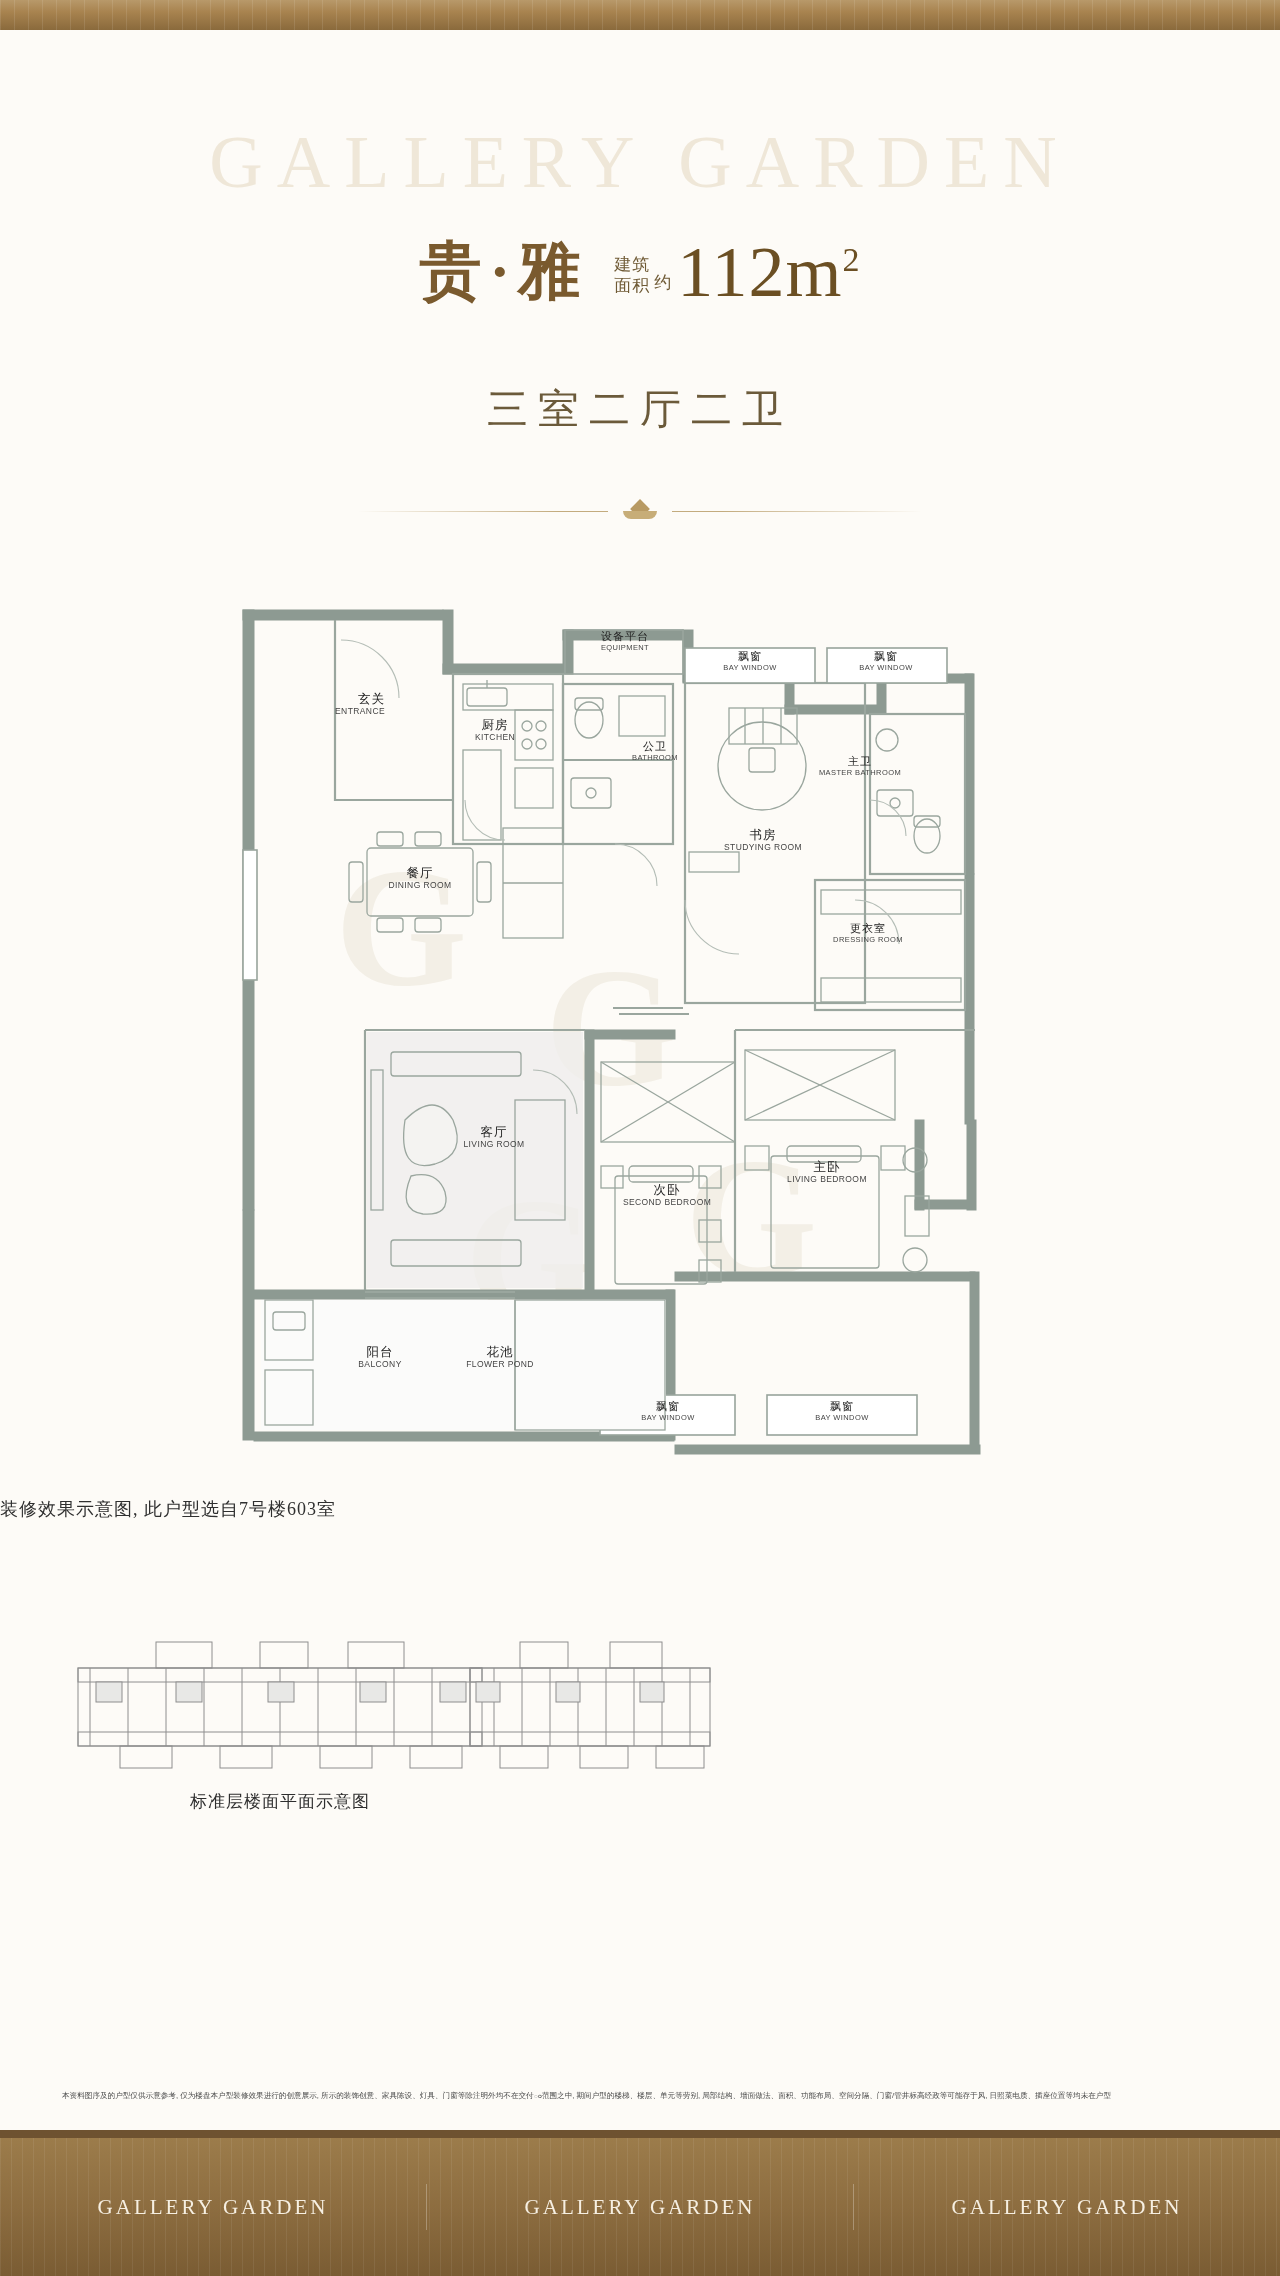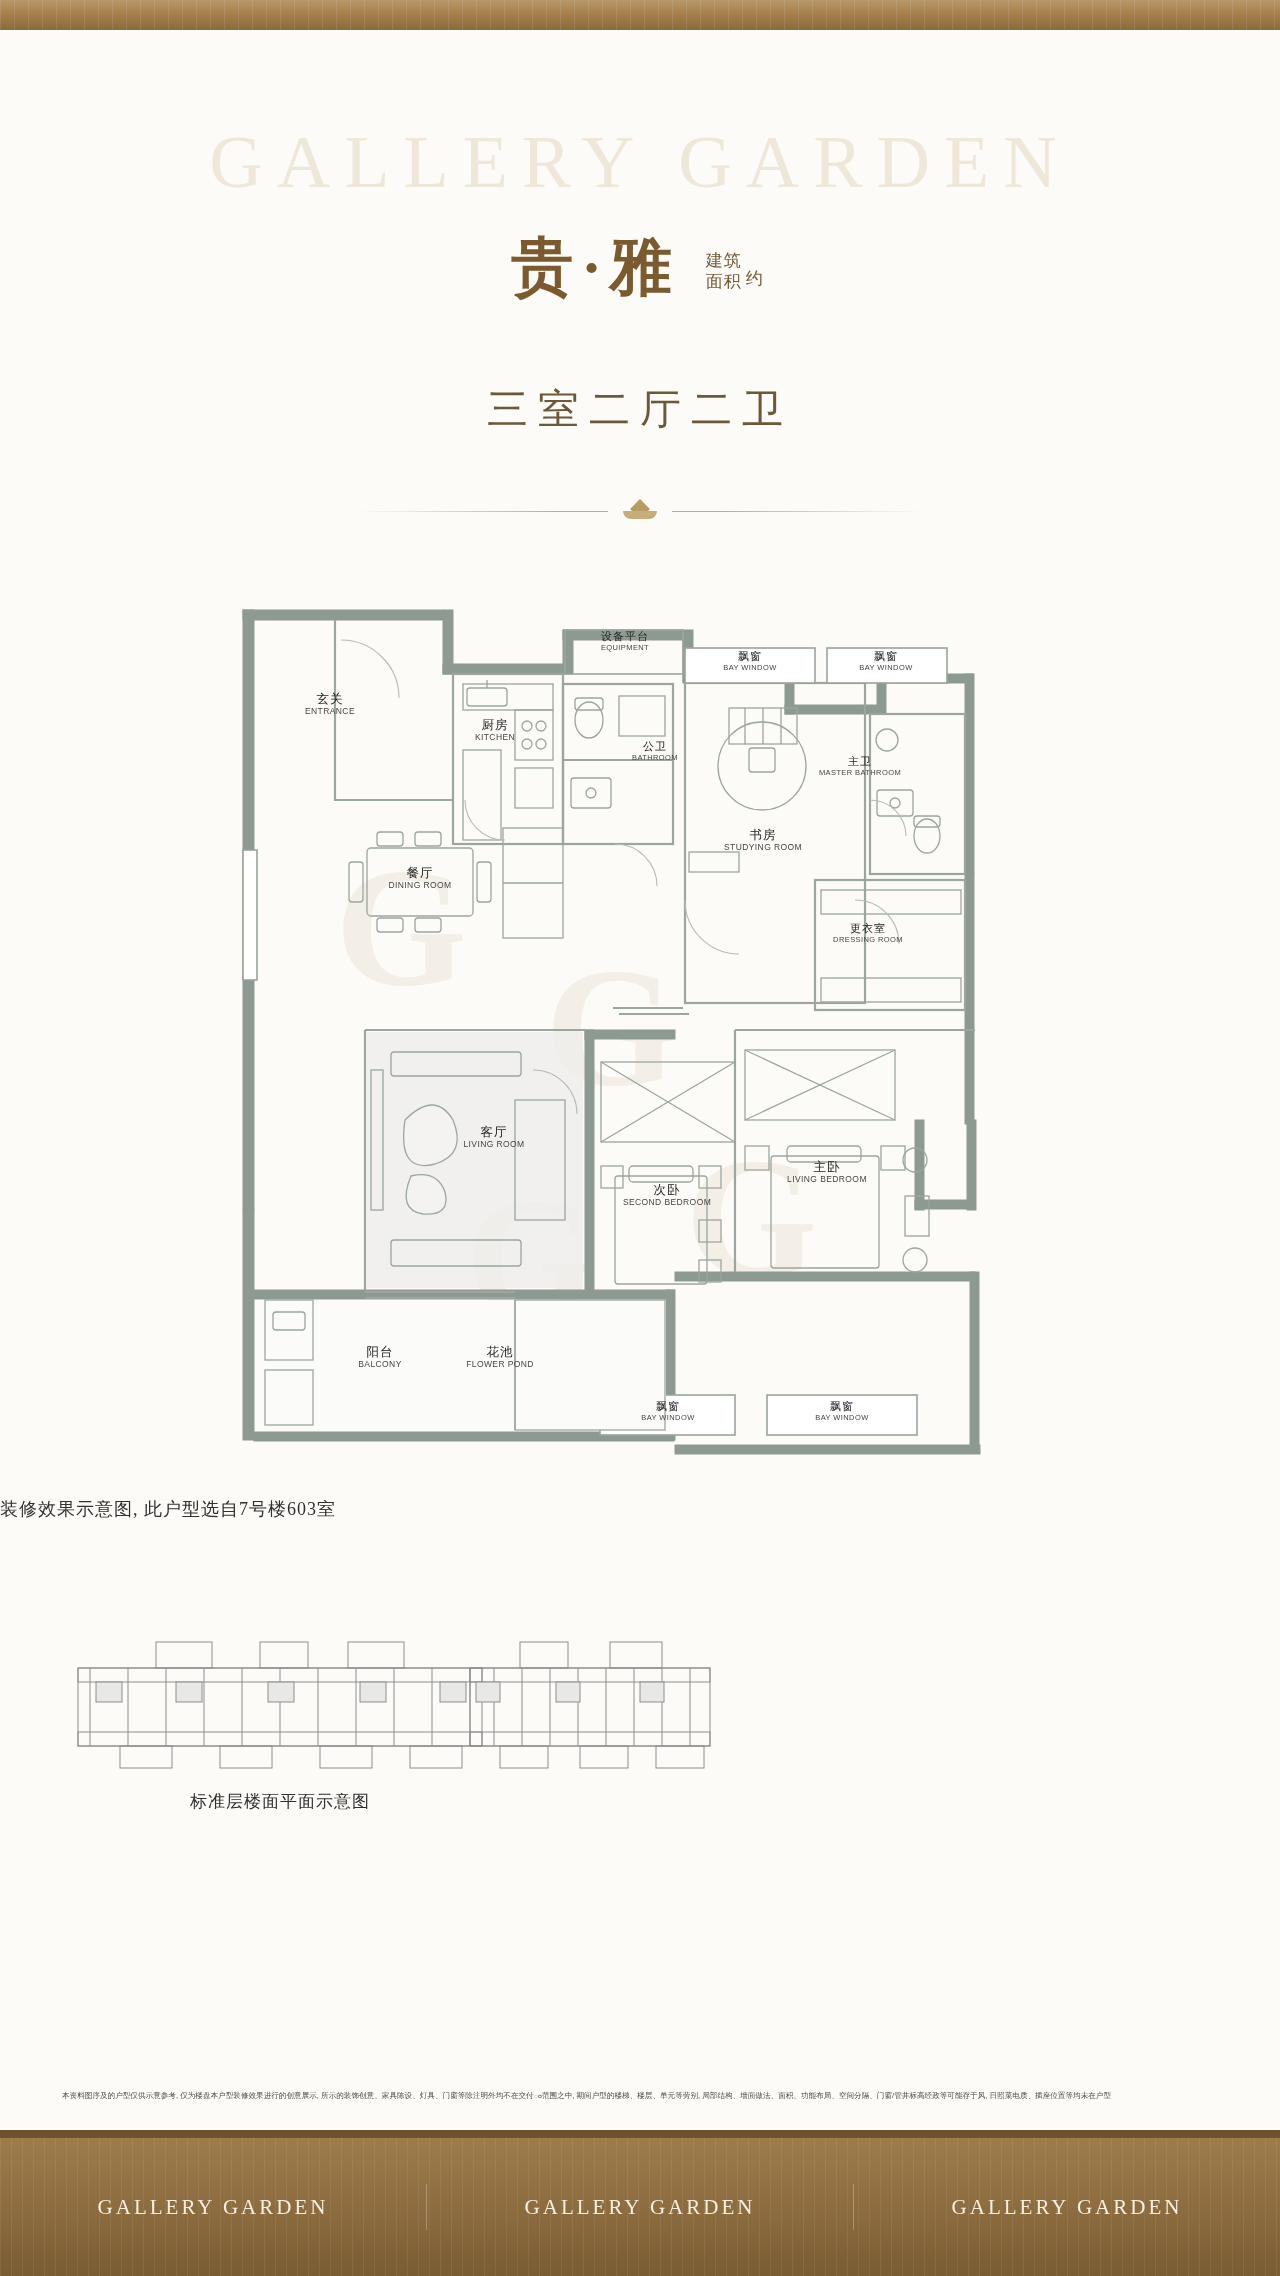--- a/index.html
+++ b/index.html
@@ -304,20 +304,23 @@
 
 <div class="watermark">GALLERY GARDEN</div>
 
 <div class="headline">
   <div class="hl-name">贵·雅</div>
   <div class="hl-areabox">
     <span>建筑</span>
     <span>面积</span>
   </div>
   <div class="hl-approx">约</div>
+  <div class="hl-area">
+    <span>112</span><span>m</span><sup>2</sup>
+  </div>
 </div>
 
 <div class="subline">三室二厅二卫</div>
 
 <div class="divider">
   <div class="line"></div>
   <div class="orn"></div>
   <div class="line right"></div>
 </div>
 
@@ -525,21 +528,21 @@
       <line x1="404" y1="414" x2="474" y2="414"></line>
       <line x1="150" y1="692" x2="300" y2="692"></line>
       <line x1="150" y1="698" x2="300" y2="698"></line>
     </g>
   </svg>
 
   <div class="room-lbl sm" style="left:350px; top:30px; width:120px;">
     <span class="cn">设备平台</span>
     <span class="en">EQUIPMENT</span>
   </div>
-  <div class="room-lbl" style="left:60px; top:92px; width:110px;">
+  <div class="room-lbl" style="left:60px; top:92px; width:110px;text-align:right;">
     <span class="cn">玄关</span>
     <span class="en">ENTRANCE</span>
   </div>
   <div class="room-lbl" style="left:235px; top:118px; width:90px;">
     <span class="cn">厨房</span>
     <span class="en">KITCHEN</span>
   </div>
   <div class="room-lbl sm" style="left:392px; top:140px; width:96px;">
     <span class="cn">公卫</span>
     <span class="en">BATHROOM</span>

